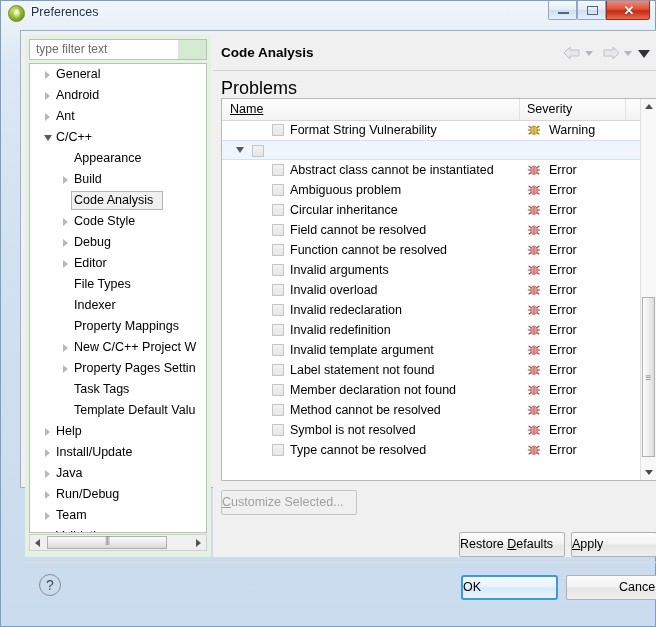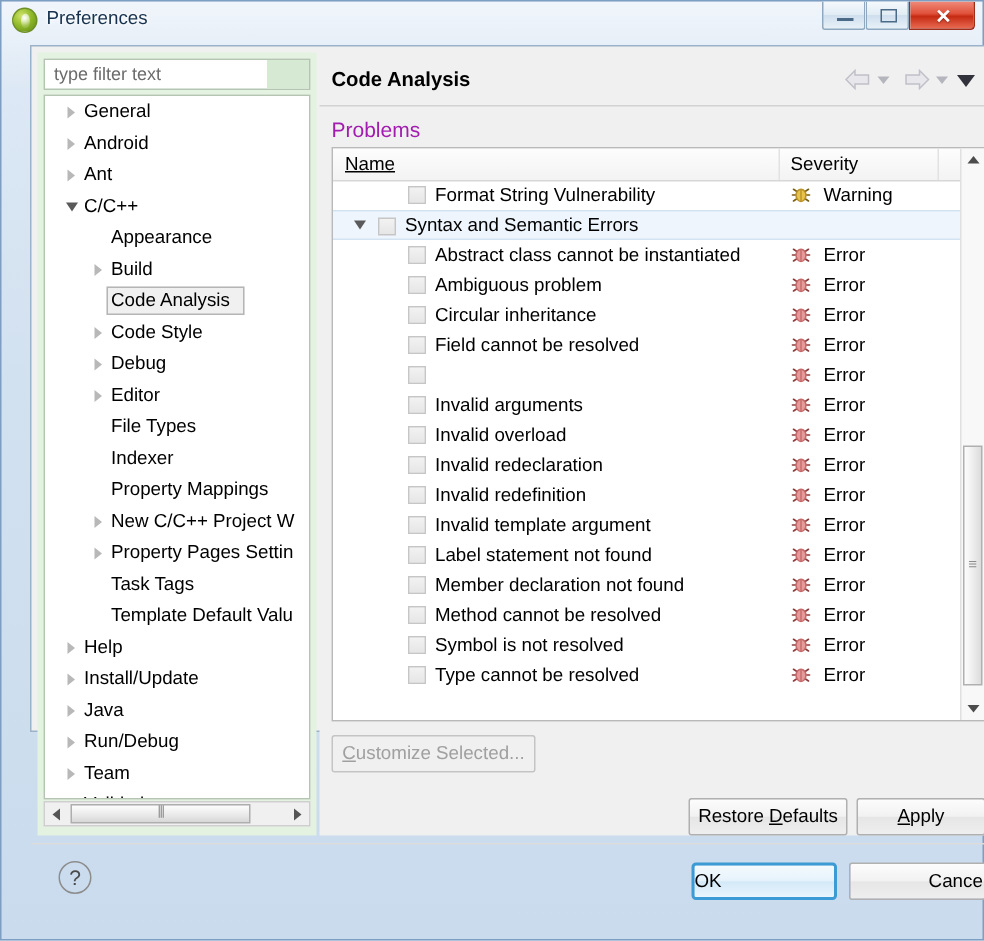--- a/index.html
+++ b/index.html
@@ -219,21 +219,21 @@
   #chev-2 { left: 411px; }
   #chev-3 {
     position: absolute; left: 425px; top: 15px;
     width: 0; height: 0;
     border-left: 6px solid transparent;
     border-right: 6px solid transparent;
     border-top: 8px solid #32323c;
   }
   #problems-label {
     position: absolute; left: 8px; top: 43px;
-    font-size: 14px; color: #a21caf;
+    font-size: 18px; color: #000000;
   }
 
   
   #table-frame {
     position: absolute; left: 8px; top: 63px;
     width: 436px; height: 383px;
     background: #ffffff;
     border: 1px solid #b9b9b9;
     box-sizing: border-box;
     overflow: hidden;
@@ -323,21 +323,20 @@
     content:"≡";
     position:absolute; left:50%; top:50%; transform:translate(-50%,-50%);
     font-size:10px; color:#8c8c8c;
   }
 
   
   .btn {
     position: absolute;
     box-sizing: border-box;
     font-size: 12.5px;
-    text-align: center;
     background: linear-gradient(180deg,#fcfcfc 0%, #f2f2f2 48%, #e6e6e6 52%, #eeeeee 100%);
     border: 1px solid #b0b0b0;
     border-radius: 2px;
     color: #000000;
     cursor: default;
     user-select: none;
   }
   .btn.disabled {
     color: #a0a0a0;
     background: #f0f0f0;
@@ -547,21 +546,20 @@
                     <line x1="12.0" y1="11.0" x2="9.0" y2="9.0"></line>
                   </g>
                   <ellipse cx="7" cy="7.2" rx="3.3" ry="4.1" fill="#e8c24a" stroke="#b8912a" stroke-width="1"></ellipse>
                   <line x1="7" y1="3.4" x2="7" y2="11.2" stroke="#b8912a" stroke-width="0.9"></line>
                 </svg></span>
               <span class="row-sev">Warning</span>
             </div>
             <div class="row selected">
               <span class="row-expander"></span>
               <span class="row-check" style="left: 30px;"></span>
-              <span class="row-name" style="left: 48px;">Syntax and Semantic Errors</span>
             </div>
             <div class="row">
               <span class="row-check" style="left: 50px;"></span>
               <span class="row-name" style="left: 68px;">Abstract class cannot be instantiated</span>
               <span class="bug"><svg viewBox="0 0 14 14" width="14" height="14">
                   <g stroke="#8d3c3c" stroke-width="1.1" stroke-linecap="round">
                     <line x1="2.0" y1="3.2" x2="5.0" y2="5.2"></line>
                     <line x1="12.0" y1="3.2" x2="9.0" y2="5.2"></line>
                     <line x1="1.3" y1="7.0" x2="4.3" y2="7.0"></line>
                     <line x1="12.7" y1="7.0" x2="9.7" y2="7.0"></line>
@@ -619,20 +617,21 @@
                     <line x1="2.0" y1="11.0" x2="5.0" y2="9.0"></line>
                     <line x1="12.0" y1="11.0" x2="9.0" y2="9.0"></line>
                   </g>
                   <ellipse cx="7" cy="7.2" rx="3.3" ry="4.1" fill="#e79a9a" stroke="#c46a6a" stroke-width="1"></ellipse>
                   <line x1="7" y1="3.4" x2="7" y2="11.2" stroke="#c46a6a" stroke-width="0.9"></line>
                 </svg></span>
               <span class="row-sev">Error</span>
             </div>
             <div class="row">
               <span class="row-check" style="left: 50px;"></span>
+              <span class="row-name" style="left: 68px;">Function cannot be resolved</span>
               <span class="bug"><svg viewBox="0 0 14 14" width="14" height="14">
                   <g stroke="#8d3c3c" stroke-width="1.1" stroke-linecap="round">
                     <line x1="2.0" y1="3.2" x2="5.0" y2="5.2"></line>
                     <line x1="12.0" y1="3.2" x2="9.0" y2="5.2"></line>
                     <line x1="1.3" y1="7.0" x2="4.3" y2="7.0"></line>
                     <line x1="12.7" y1="7.0" x2="9.7" y2="7.0"></line>
                     <line x1="2.0" y1="11.0" x2="5.0" y2="9.0"></line>
                     <line x1="12.0" y1="11.0" x2="9.0" y2="9.0"></line>
                   </g>
                   <ellipse cx="7" cy="7.2" rx="3.3" ry="4.1" fill="#e79a9a" stroke="#c46a6a" stroke-width="1"></ellipse>

